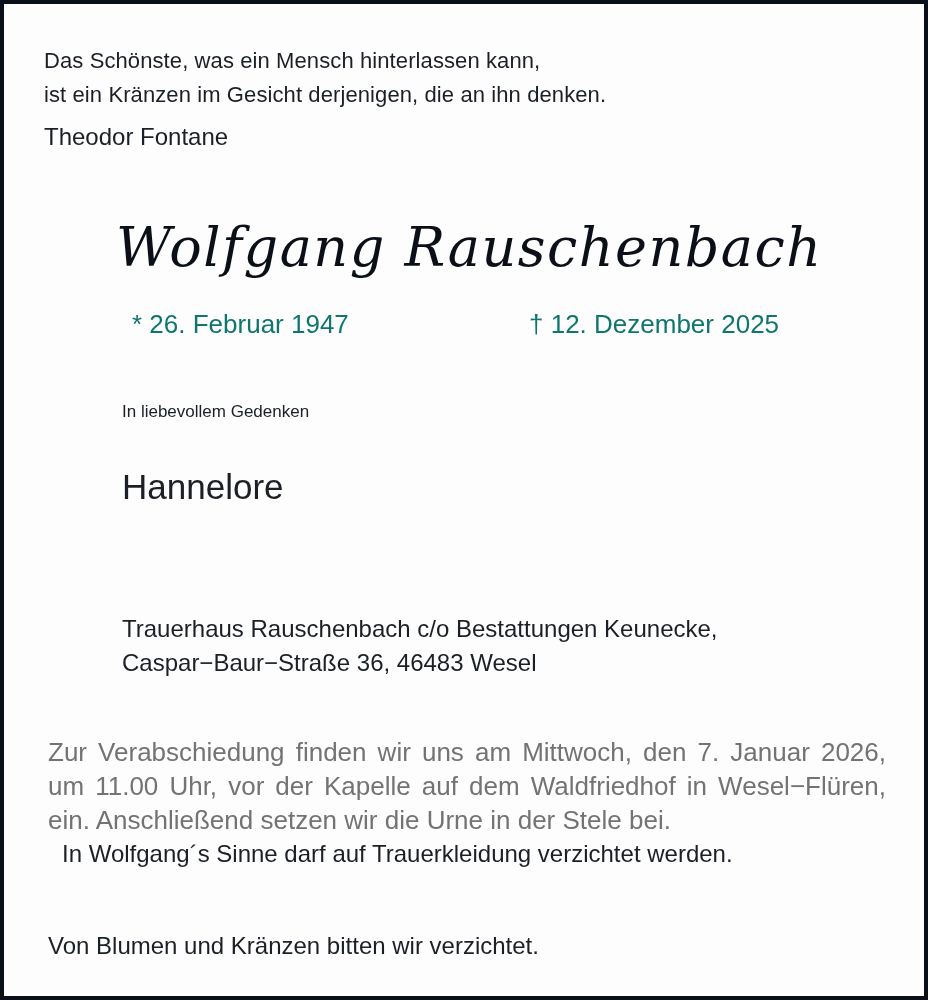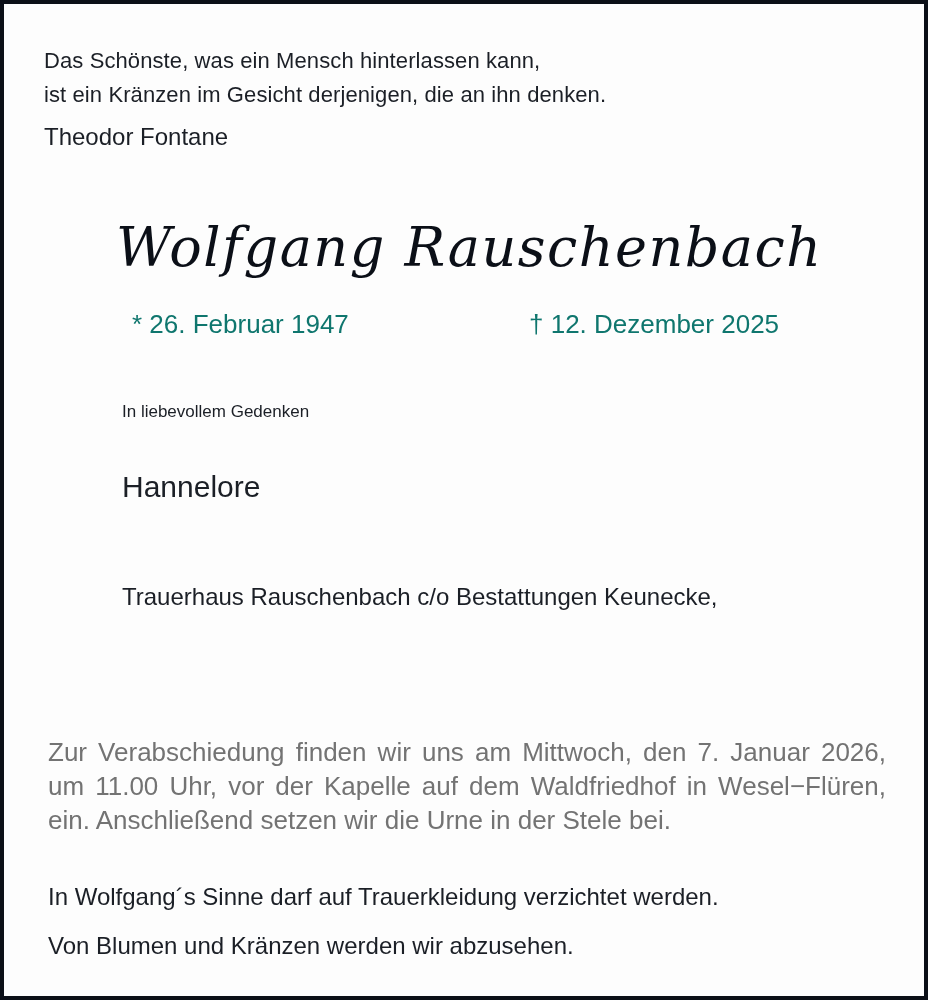--- a/index.html
+++ b/index.html
@@ -99,32 +99,32 @@
     color: #1b1f26;
     font-size: 17px;
     line-height: 32px;
     white-space: nowrap;
   }
   .mourners {
     position: absolute;
     left: 118px;
     top: 458px;
     color: #1b1f26;
-    font-size: 30px;
+    font-size: 35px;
     line-height: 50px;
   }
   .mourner-line {
     white-space: nowrap;
   }
 
   
   .address {
     position: absolute;
     left: 118px;
-    top: 576px;
+    top: 608px;
     color: #1b1f26;
     font-size: 24px;
     line-height: 34px;
   }
   .address-line {
     white-space: nowrap;
   }
 
   
   .ceremony {
@@ -142,21 +142,21 @@
 
   .closing {
     position: absolute;
     left: 44px;
     width: 838px;
     color: #1b1f26;
     font-size: 24px;
     line-height: 34px;
     white-space: nowrap;
   }
-  .closing-1 { top: 876px; }
+  .closing-1 { top: 833px; margin-left: 14px; }
   .closing-2 { top: 925px; }
 </style>
 </head>
 <body>
 
 <div class="notice">
   <div class="inner">
 
     <div class="quote-block">
       <div class="quote-line">Das Schönste, was ein Mensch hinterlassen kann,</div>
@@ -171,21 +171,22 @@
     </div>
 
     <div class="memorial-intro">In liebevollem Gedenken</div>
 
     <div class="mourners">
       <div class="mourner-line">Hannelore</div>
     </div>
 
     <div class="address">
       <div class="address-line">Trauerhaus Rauschenbach c/o Bestattungen Keunecke,</div>
+      <div class="address-line">Caspar−Baur−Straße 36, 46483 Wesel</div>
     </div>
 
     <div class="ceremony">Zur Verabschiedung finden wir uns am Mittwoch, den 7. Januar 2026, um 11.00 Uhr, vor der Kapelle auf dem Waldfriedhof in Wesel−Flüren, ein. Anschließend setzen wir die Urne in der Stele bei.</div>
 
     <div class="closing closing-1">In Wolfgang´s Sinne darf auf Trauerkleidung verzichtet werden.</div>
-    <div class="closing closing-2">Von Blumen und Kränzen werden wir abzusehen.</div>
+    <div class="closing closing-2">Von Blumen und Kränzen bitten wir verzichtet.</div>
 
   </div>
 </div>
 
 </body></html>

